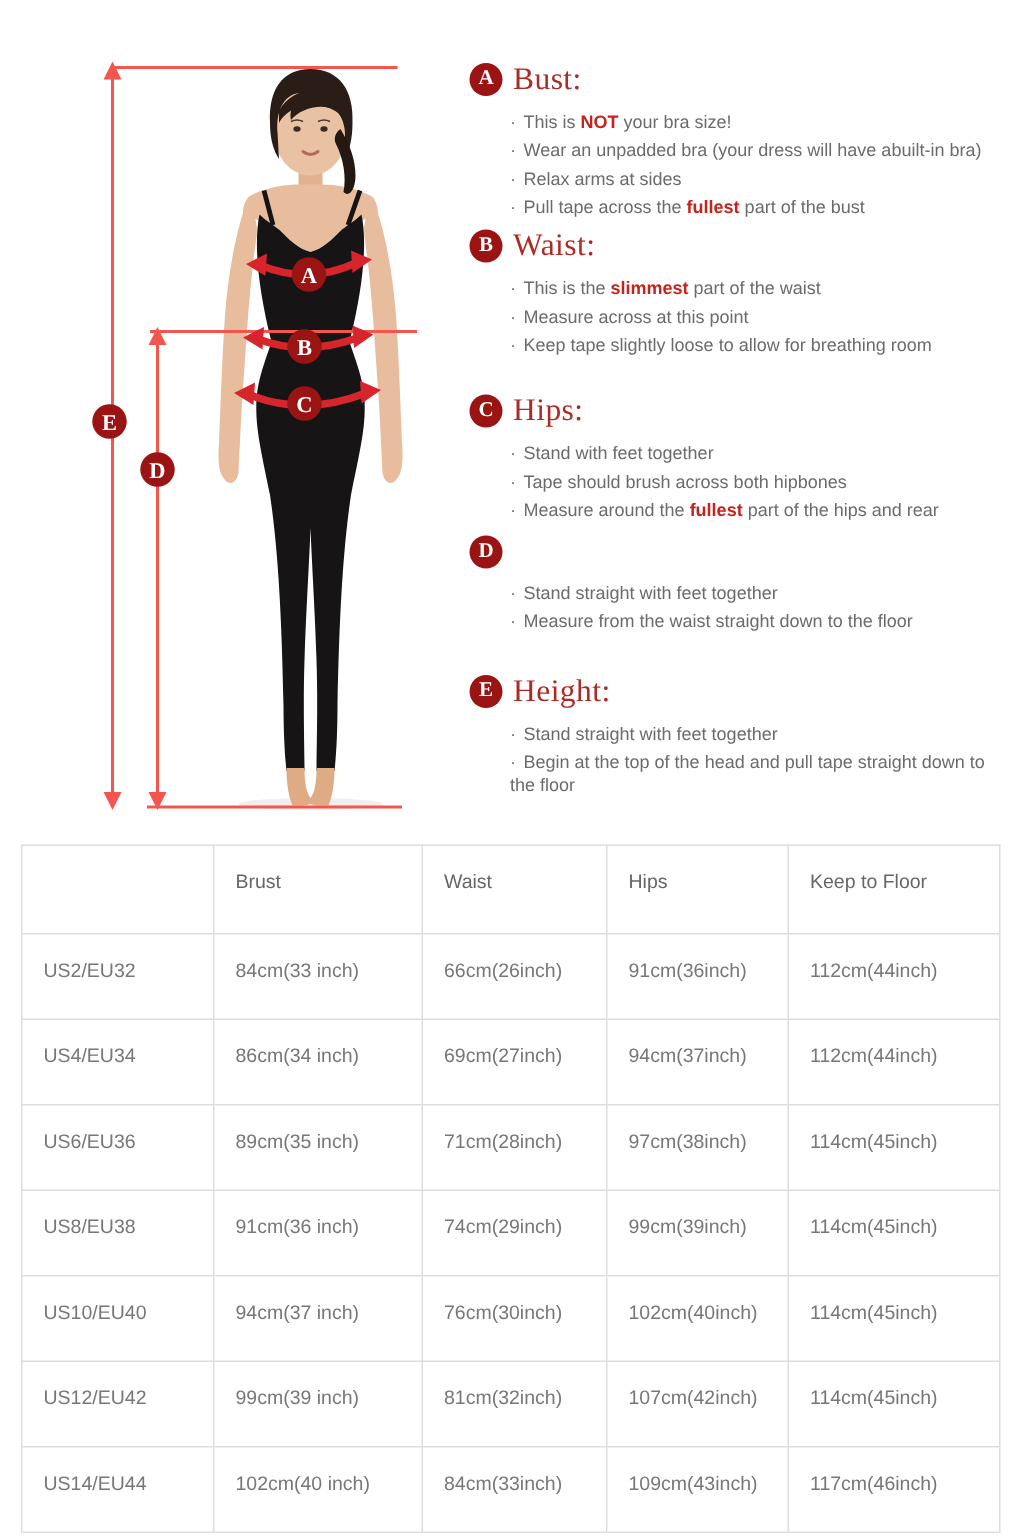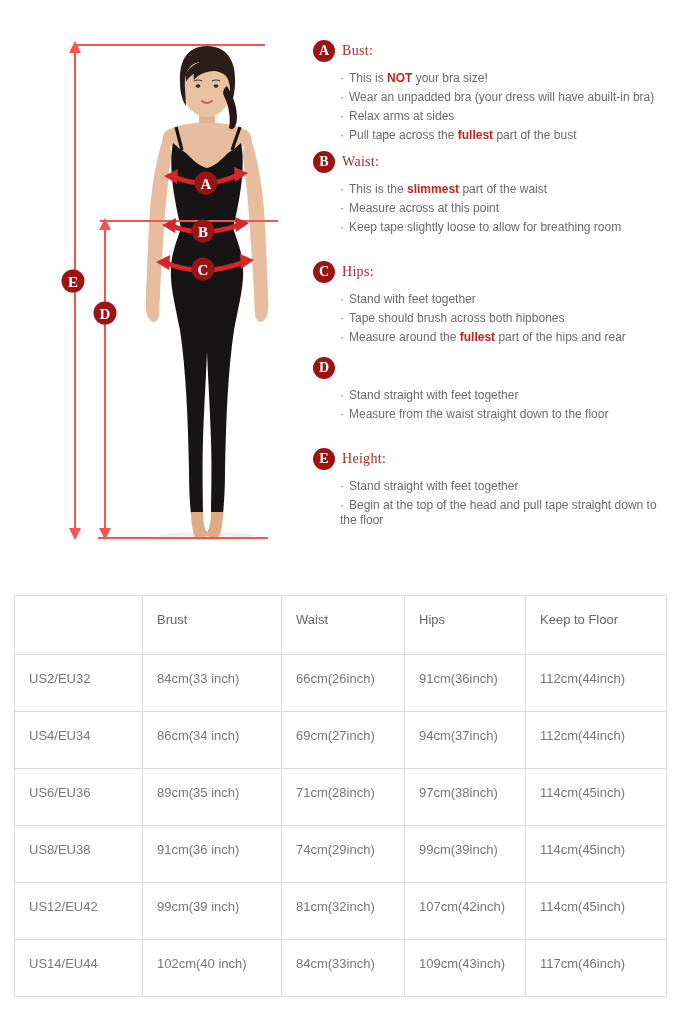--- a/index.html
+++ b/index.html
@@ -11,29 +11,29 @@
 
   
   .guide{position:absolute;left:313px;top:0;width:362px;height:560px;}
   .section{position:absolute;left:0;width:362px;}
   .sec-a{top:40px;} .sec-b{top:151px;} .sec-c{top:261px;} .sec-d{top:357px;} .sec-e{top:448px;}
   .sec-head{display:flex;align-items:center;gap:7px;}
   .sec-d .sec-head{gap:17px;}
   .badge{width:22px;height:22px;border-radius:50%;background:#9b1414;color:#fff;
          font-family:"Liberation Serif",serif;font-weight:bold;font-size:14px;
          display:flex;align-items:center;justify-content:center;flex:0 0 22px;}
-  .sec-title{font-family:"Liberation Serif",serif;color:#ad2b25;font-size:14px;
+  .sec-title{font-family:"Liberation Serif",serif;color:#ad2b25;font-size:21px;
              letter-spacing:.3px;}
   .bullets{margin:7px 0 0 27px;}
   .bullet{font-size:12px;line-height:15px;color:#6b6b6b;padding:2px 0;max-width:333px;}
   .dot{margin-right:5px;color:#6b6b6b;}
   .em{color:#c5231c;font-weight:bold;}
 
   
-  table.size{position:absolute;left:14px;top:595px;width:652px;border-collapse:collapse;
+  table.size{position:absolute;left:14px;top:563px;width:652px;border-collapse:collapse;
              table-layout:fixed;}
   table.size th,table.size td{border:1px solid #ddd;text-align:left;vertical-align:top;
              padding:16px 4px 0 14px;font-weight:normal;font-size:13px;}
   table.size th{height:42px;color:#666;}
   table.size td{height:40px;color:#777;}
   col.c0{width:128px;} col.c1{width:139px;} col.c2{width:123px;} col.c3{width:121px;} col.c4{width:141px;}
 </style>
 </head>
 <body>
 
@@ -214,20 +214,27 @@
         <td>114cm(45inch)</td>
       </tr>
       <tr>
         <td>US8/EU38</td>
         <td>91cm(36 inch)</td>
         <td>74cm(29inch)</td>
         <td>99cm(39inch)</td>
         <td>114cm(45inch)</td>
       </tr>
       <tr>
+        <td>US10/EU40</td>
+        <td>94cm(37 inch)</td>
+        <td>76cm(30inch)</td>
+        <td>102cm(40inch)</td>
+        <td>114cm(45inch)</td>
+      </tr>
+      <tr>
         <td>US12/EU42</td>
         <td>99cm(39 inch)</td>
         <td>81cm(32inch)</td>
         <td>107cm(42inch)</td>
         <td>114cm(45inch)</td>
       </tr>
       <tr>
         <td>US14/EU44</td>
         <td>102cm(40 inch)</td>
         <td>84cm(33inch)</td>

